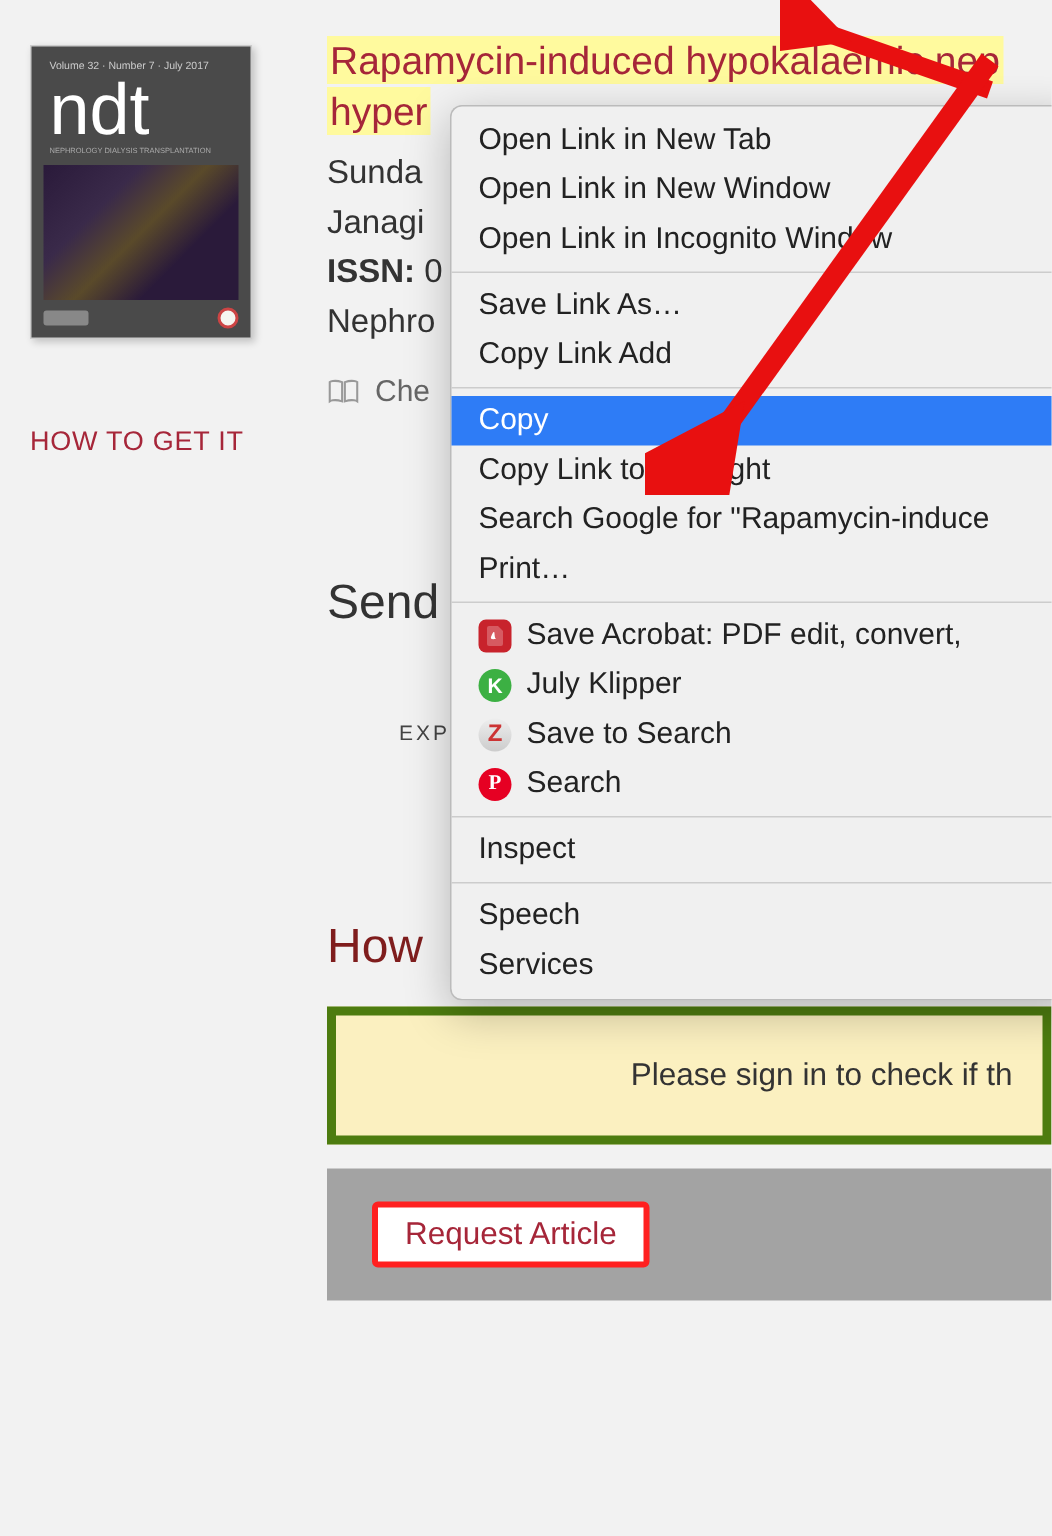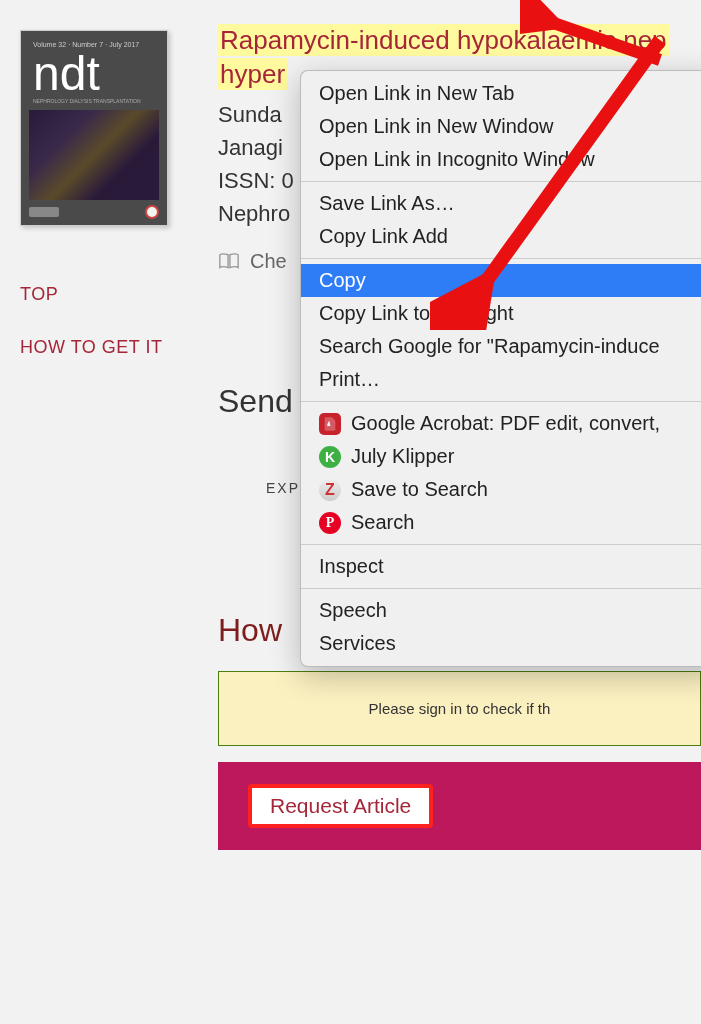--- a/index.html
+++ b/index.html
@@ -97,21 +97,21 @@
       padding: 1px 2px;
       display: inline;
     }
     .title-wrap { margin-bottom: 6px; }
     .meta {
       font-size: 22px;
       color: #333;
       line-height: 1.5;
       margin-top: 4px;
     }
-    .meta strong { font-weight: 400; }
+    .meta strong { font-weight: 700; }
     .check {
       margin-top: 20px;
       color: #666;
       font-size: 20px;
       display: flex;
       align-items: center;
       gap: 10px;
     }
     .book-icon {
       width: 22px;
@@ -132,29 +132,29 @@
       margin-left: 48px;
     }
     .how-heading {
       font-size: 32px;
       color: #7f1d1d;
       font-weight: 400;
       margin-top: 116px;
     }
     .yellow-box {
       background: #fbf0c0;
-      border: 1px solid #4d7c0f;
+      border: 6px solid #4d7c0f;
       padding: 28px 20px;
       margin-top: 22px;
-      font-size: 15px;
+      font-size: 21px;
       color: #333;
-      text-align: center;
+      text-align: right;
     }
     .white-box {
-      background: #be185d;
+      background: #a3a3a3;
       padding: 22px 30px;
       margin-top: 16px;
     }
     .request-btn {
       display: inline-block;
       border: 4px solid #ff2020;
       color: #a62639;
       font-size: 21px;
       padding: 6px 18px;
       border-radius: 4px;
@@ -220,21 +220,20 @@
 <div class="sidebar">
   <div class="cover">
     <div class="cover-top">Volume 32 · Number 7 · July 2017</div>
     <div class="cover-logo">ndt</div>
     <div class="cover-sub">NEPHROLOGY DIALYSIS TRANSPLANTATION</div>
     <div class="cover-img"></div>
     <div class="cover-badge2"></div>
     <div class="cover-badge"></div>
   </div>
   <div class="nav">
-    <a class="nav-item">TOP</a>
     <a class="nav-item">HOW TO GET IT</a>
   </div>
 </div>
 
 <div class="main">
   <div class="title-wrap">
     <span class="title">Rapamycin-induced hypokalaemic nep</span><br>
     <span class="title">hyper</span>
   </div>
   <div class="meta">
@@ -275,21 +274,21 @@
   <div class="menu-item">Search Google for "Rapamycin-induce</div>
   <div class="menu-item">Print…</div>
   <div class="menu-sep"></div>
   <div class="menu-item">
     <span class="menu-icon icon-pdf">
       <svg viewBox="0 0 24 24" width="16" height="16">
           <path fill="#fff" d="M6 2h9l5 5v13a2 2 0 0 1-2 2H6a2 2 0 0 1-2-2V4a2 2 0 0 1 2-2z" opacity="0.25"></path>
           <path fill="#fff" d="M8 13c1-3 2-5 3-5s0 5 2 7c-2 0-6 1-5-2z"></path>
         </svg>
     </span>
-    <span>Google Acrobat: PDF edit, convert,</span>
+    <span>Save Acrobat: PDF edit, convert,</span>
   </div>
   <div class="menu-item">
     <span class="menu-icon icon-klipper">K</span>
     <span>July Klipper</span>
   </div>
   <div class="menu-item">
     <span class="menu-icon icon-zotero">Z</span>
     <span>Save to Search</span>
   </div>
   <div class="menu-item">

